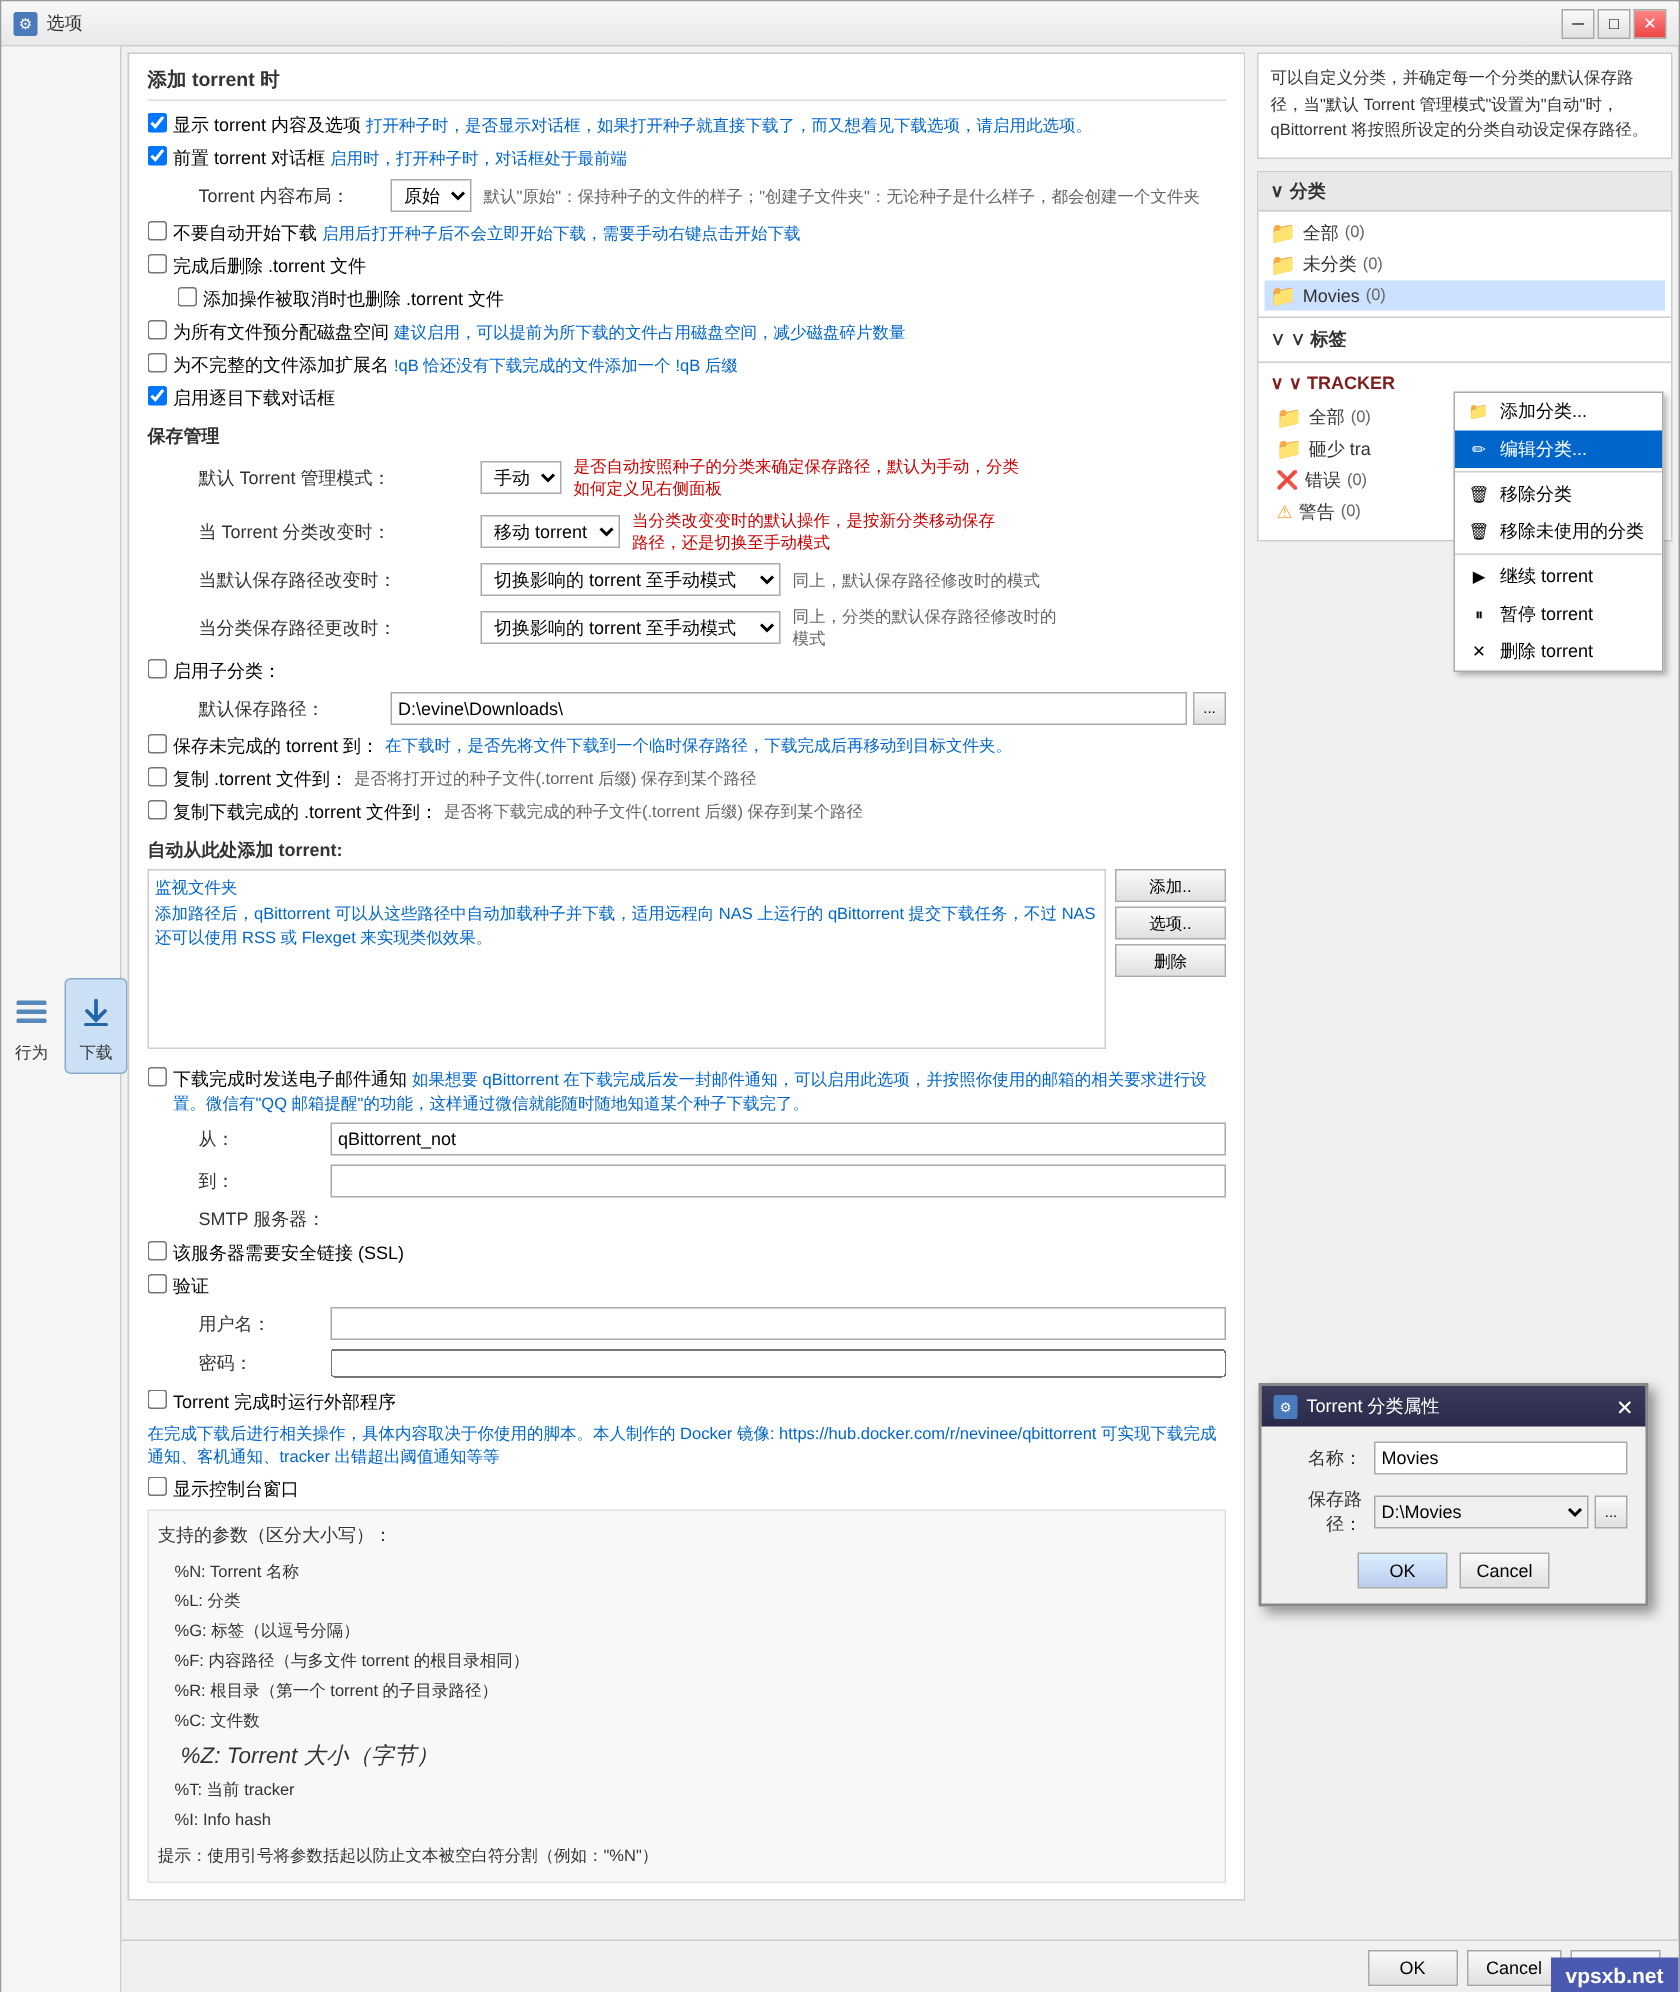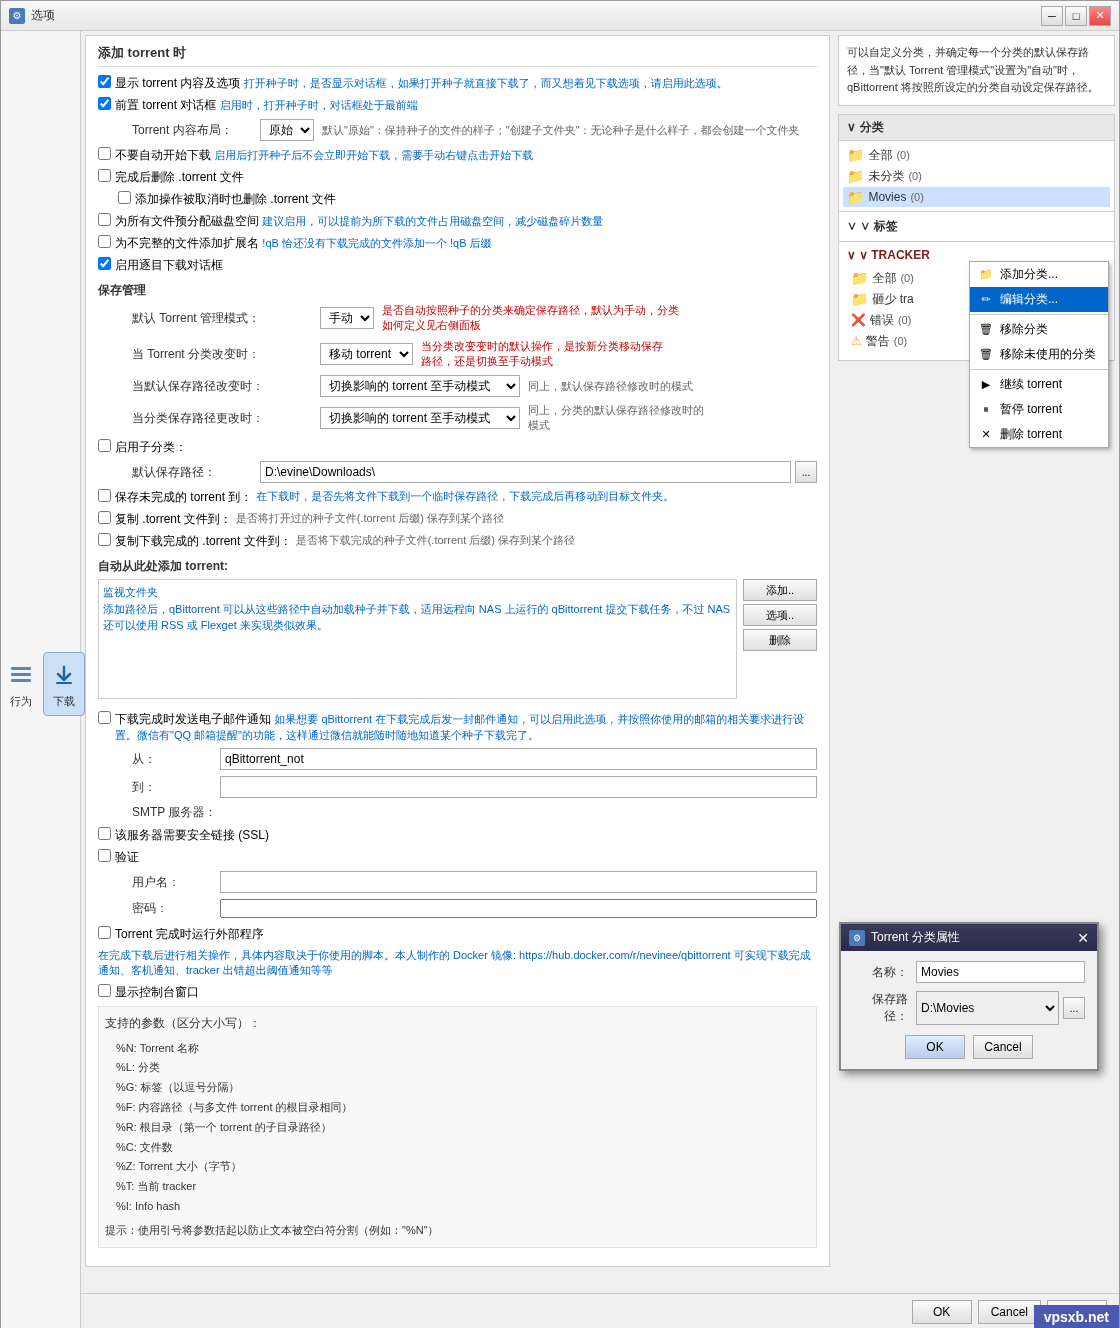--- a/index.html
+++ b/index.html
@@ -153,21 +153,21 @@
       color: white; padding: 5px 8px; display: flex; align-items: center; justify-content: space-between;
       font-size: 12px;
     }
     .dialog-title-icon { width: 16px; height: 16px; background: #4a7abc; border-radius: 2px; display: flex; align-items: center; justify-content: center; font-size: 9px; color: white; }
     .dialog-close { color: white; cursor: pointer; font-size: 14px; }
     .dialog-body { padding: 10px 12px; }
     .dialog-field { display: flex; align-items: center; margin-bottom: 8px; gap: 8px; }
     .dialog-label { width: 55px; text-align: right; font-size: 12px; color: #333; }
     .dialog-input { flex: 1; height: 22px; border: 1px solid #aaa; padding: 0 4px; font-size: 12px; font-family: inherit; }
     .dialog-select-row { display: flex; align-items: center; gap: 4px; }
-    .dialog-select { flex: 1; height: 34px; border: 1px solid #aaa; font-size: 12px; font-family: inherit; }
+    .dialog-select { flex: 1; height: 22px; border: 1px solid #aaa; font-size: 12px; font-family: inherit; }
     .dialog-buttons { display: flex; justify-content: center; gap: 8px; margin-top: 10px; }
     .dialog-btn { min-width: 60px; height: 24px; border: 1px solid #aaa; background: linear-gradient(to bottom, #fafafa, #e0e0e0); cursor: pointer; font-size: 12px; font-family: inherit; }
     .dialog-btn.primary { background: linear-gradient(to bottom, #ddeeff, #bbccee); }
     
     
     .watermark {
       position: absolute; bottom: 0; right: 0; background: #4a5ab0;
       color: white; font-size: 14px; font-weight: bold; padding: 4px 10px;
       font-family: Arial, sans-serif; z-index: 300;
     }
@@ -480,21 +480,21 @@
             </div>
 
             <div class="params-section">
               <div style="font-size:12px;color:#333;margin-bottom:4px;">支持的参数（区分大小写）：</div>
               <div style="color:#333;font-size:11px;">　%N: Torrent 名称</div>
               <div style="color:#333;font-size:11px;">　%L: 分类</div>
               <div style="color:#333;font-size:11px;">　%G: 标签（以逗号分隔）</div>
               <div style="color:#333;font-size:11px;">　%F: 内容路径（与多文件 torrent 的根目录相同）</div>
               <div style="color:#333;font-size:11px;">　%R: 根目录（第一个 torrent 的子目录路径）</div>
               <div style="color:#333;font-size:11px;">　%C: 文件数</div>
-              <div style="color:#333;font-size:11px;">　%Z: Torrent 大小（字节）</div>
+              <div style="color:#333;font-size:15px;font-style:italic;">　%Z: Torrent 大小（字节）</div>
               <div style="color:#333;font-size:11px;">　%T: 当前 tracker</div>
               <div style="color:#333;font-size:11px;">　%I: Info hash</div>
               <div style="color:#333;font-size:11px;margin-top:4px;">提示：使用引号将参数括起以防止文本被空白符分割（例如："%N"）</div>
             </div>
 
             <div style="height:20px;"></div>
           </div>
         </div>
 
         <div class="right-panel">

